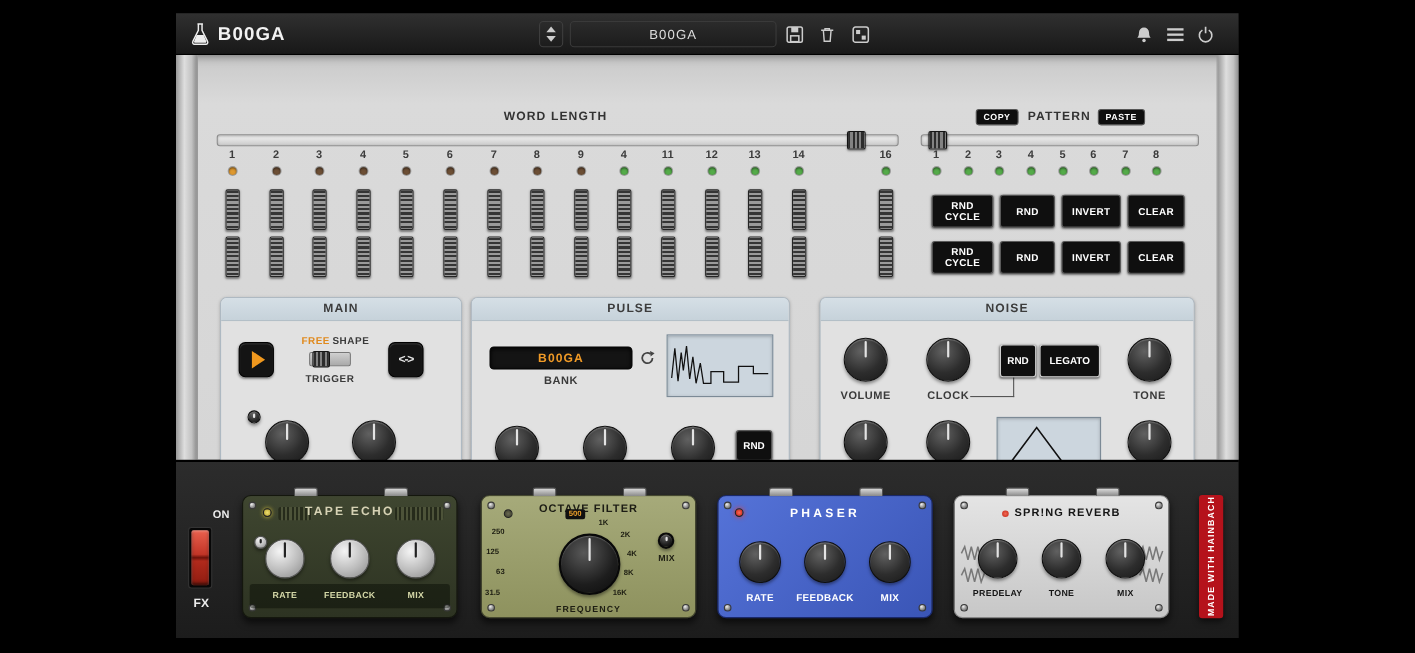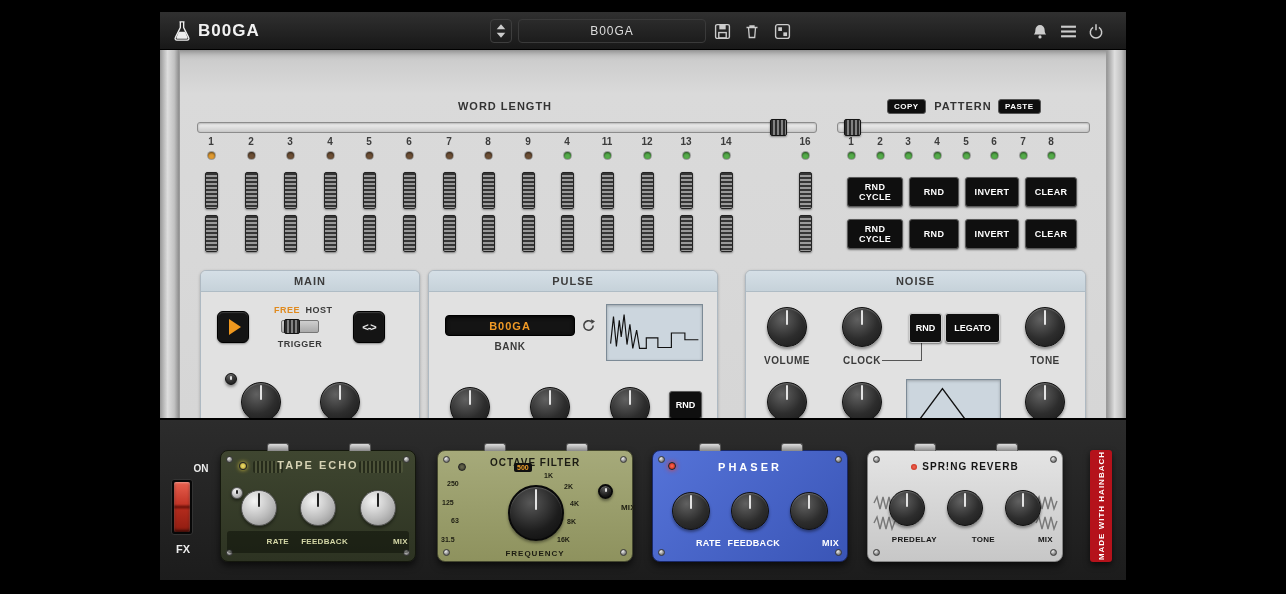--- a/index.html
+++ b/index.html
@@ -56,21 +56,21 @@
 .fxpanel{position:absolute;left:0;top:406px;width:966px;height:162px;background:linear-gradient(#2c2c2c,#1c1c1c);border-top:2px solid #000;}
 .fxlabel{position:absolute;color:#ececec;font-weight:bold;text-align:center;width:40px;}
 .fxswitch{position:absolute;left:11px;top:465px;width:22px;height:56px;background:#070707;border:1px solid #333;border-radius:3px;padding:2px;}
 .rocker{width:100%;height:100%;border-radius:2px;background:linear-gradient(#e8604e 0%,#c23527 44%,#6e120a 50%,#b02a1c 56%,#8f1c10 100%);box-shadow:inset 0 1px 2px rgba(255,255,255,.35),inset 0 -2px 3px rgba(0,0,0,.6);}
 .pedal{position:absolute;top:436px;width:196px;height:112px;border-radius:8px;box-shadow:0 4px 7px rgba(0,0,0,.6);}
 .screw{position:absolute;width:7px;height:7px;border-radius:50%;background:radial-gradient(circle at 35% 30%,#eee,#8a8a8a 60%,#555);border:1px solid #3a3a3a;}
 .jack{position:absolute;top:-8px;width:22px;height:8px;background:linear-gradient(#ddd,#888);border-radius:3px 3px 0 0;border:1px solid #555;border-bottom:none;}
 .pled{position:absolute;width:8px;height:8px;border-radius:50%;border:1px solid #222;}
 .ptitle{position:absolute;left:0;right:0;text-align:center;font-weight:bold;}
 .ridge{position:absolute;top:10px;height:12px;background:repeating-linear-gradient(90deg,#262b1b 0 2px,#4d5339 2px 4px);border-radius:2px;}
-.pk-lbl{position:absolute;width:60px;text-align:right;font-weight:bold;font-size:8px;letter-spacing:.3px;}
+.pk-lbl{position:absolute;width:60px;text-align:center;font-weight:bold;font-size:8px;letter-spacing:.3px;}
 .freq{position:absolute;font-size:7px;font-weight:bold;color:#1d1d12;}
 .freq.sel{background:#101010;color:#f0a12a;padding:1px 3px;border-radius:2px;}
 .sidestrip{position:absolute;left:930px;top:436px;width:22px;height:112px;border-radius:3px;display:flex;align-items:center;justify-content:center;box-shadow:0 3px 6px rgba(0,0,0,.6);}
 .sidestrip span{writing-mode:vertical-rl;transform:rotate(180deg);color:#fff;font-size:8px;font-weight:bold;letter-spacing:1px;white-space:nowrap;}
 svg{display:block;}
 </style>
 </head>
 <body>
 
 <div class="stage">
@@ -280,21 +280,21 @@
     <div class="bbtn editbtn" style="left:749px;top:169px;width:50px;">RND</div>
     <div class="bbtn editbtn" style="left:805px;top:169px;">INVERT</div>
     <div class="bbtn editbtn" style="left:865px;top:169px;width:52px;">CLEAR</div>
 
     <div class="subpanel" style="left:40px;width:220px;">
       <div class="phead">MAIN</div>
       <div class="sqbtn" style="left:16px;top:40px;">
             <div class="playtri"></div>
           </div>
       <div class="lbl" style="left:66px;top:34px;width:40px;font-size:9px;color:#e08a1e;">FREE</div>
-      <div class="lbl" style="left:98px;top:34px;width:40px;font-size:9px;">HOST</div>
+      <div class="lbl" style="left:98px;top:34px;width:40px;font-size:9px;">SHAPE</div>
       <div class="toggletrack" style="left:80px;top:49px;width:38px;">
         <div class="togglecap" style="left:2px;"></div>
       </div>
       <div class="lbl" style="left:69px;top:68px;width:60px;font-size:9px;">TRIGGER</div>
       <div class="sqbtn" style="left:152px;top:40px;">
             <span class="synctxt">&lt;-&gt;</span>
           </div>
       <div class="knob k12" style="left:24px;top:102px;">
             <i></i>
           </div>

